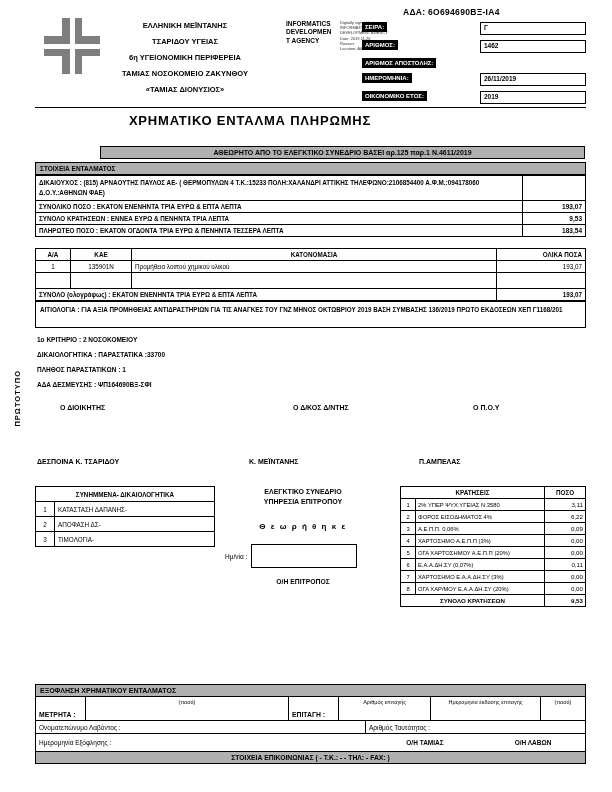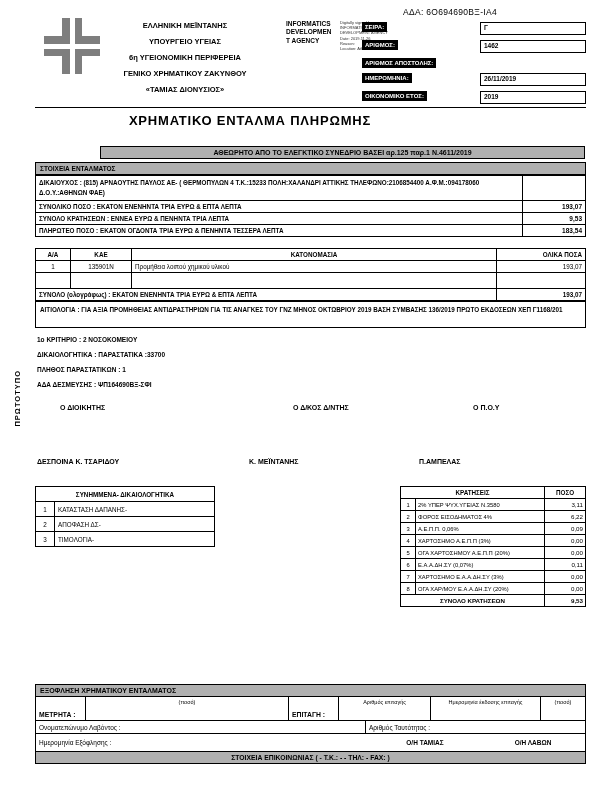--- a/index.html
+++ b/index.html
@@ -1,20 +1,20 @@
 <!DOCTYPE html>
 <html><head>
 <meta charset="utf-8">
 <style>
   html,body { margin:0; padding:0; background:#fff; }
   .page { position:relative; width:612px; height:792px; background:#fff; overflow:hidden;
           font-family:"Liberation Sans", sans-serif; color:#000; }
 
   
-  .ada { position:absolute; top:7px; left:403px; font-size:8.5px; font-weight:normal; letter-spacing:.3px; }
+  .ada { position:absolute; top:7px; left:403px; font-size:8.5px; font-weight:bold; letter-spacing:.3px; }
 
   
   .logo { position:absolute; top:18px; left:44px; width:56px; height:56px; }
   .logo .bv { position:absolute; left:18px; top:0; width:20px; height:56px; background:#7e7e7e; }
   .logo .bh { position:absolute; top:18px; left:0; width:56px; height:20px; background:#7e7e7e; }
   .logo .cv { position:absolute; left:25.5px; top:0; width:5px; height:56px; background:#fff; }
   .logo .ch { position:absolute; top:25.5px; left:0; width:56px; height:5px; background:#fff; }
 
   .org { position:absolute; top:21px; left:95px; width:180px; text-align:center;
          font-size:7.5px; font-weight:bold; }
@@ -123,23 +123,23 @@
 
   <div class="logo">
     <div class="bv"></div>
     <div class="bh"></div>
     <div class="cv"></div>
     <div class="ch"></div>
   </div>
 
   <div class="org">
     <div>ΕΛΛΗΝΙΚΗ ΜΕΪΝΤΑΝΗΣ</div>
-    <div>ΥΠΟΥΡΓΕΙΟ ΥΓΕΙΑΣ</div>
+    <div>ΤΣΑΡΙΔΟΥ ΥΓΕΙΑΣ</div>
     <div>6η ΥΓΕΙΟΝΟΜΙΚΗ ΠΕΡΙΦΕΡΕΙΑ</div>
-    <div>ΓΕΝΙΚΟ ΧΡΗΜΑΤΙΚΟΥ ΖΑΚΥΝΘΟΥ</div>
+    <div>ΤΑΜΙΑΣ ΝΟΣΟΚΟΜΕΙΟ ΖΑΚΥΝΘΟΥ</div>
     <div>«ΤΑΜΙΑΣ ΔΙΟΝΥΣΙΟΣ»</div>
   </div>
 
   <div class="sig">
     <div class="sig-agency">
       <div>INFORMATICS</div>
       <div>DEVELOPMEN</div>
       <div>T AGENCY</div>
     </div>
     <div class="sig-details">
@@ -291,20 +291,30 @@
       <td class="num">2</td>
       <td>ΑΠΟΦΑΣΗ ΔΣ-</td>
     </tr>
     <tr>
       <td class="num">3</td>
       <td>ΤΙΜΟΛΟΓΙΑ-</td>
     </tr>
   </tbody>
     </table>
 
+  <div class="audit">
+    <div class="court">ΕΛΕΓΚΤΙΚΟ ΣΥΝΕΔΡΙΟ</div>
+    <div class="service">ΥΠΗΡΕΣΙΑ ΕΠΙΤΡΟΠΟΥ</div>
+    <div class="approved">Θ ε ω ρ ή θ η κ ε</div>
+    <div class="daterow">
+      <span class="dlabel">Ημ/νία :</span>
+      <span class="datebox"></span>
+    </div>
+    <div class="commissioner">Ο/Η ΕΠΙΤΡΟΠΟΣ</div>
+  </div>
 
   <table class="ded">
     <tbody>
         <tr>
       <td class="dh" colspan="2">ΚΡΑΤΗΣΕΙΣ</td>
       <td class="dh">ΠΟΣΟ</td>
     </tr>
     <tr>
       <td class="num">1</td>
       <td>2% ΥΠΕΡ ΨΥΧ.ΥΓΕΙΑΣ Ν.3580</td>

